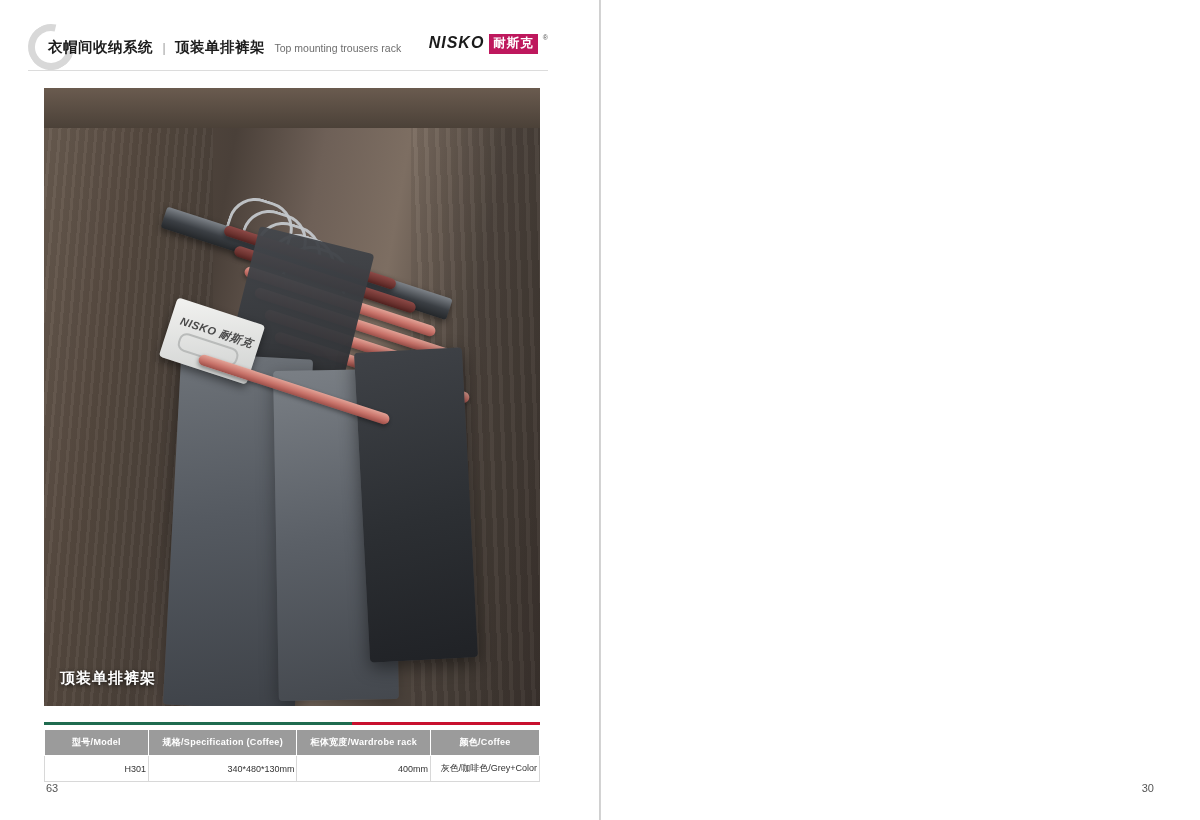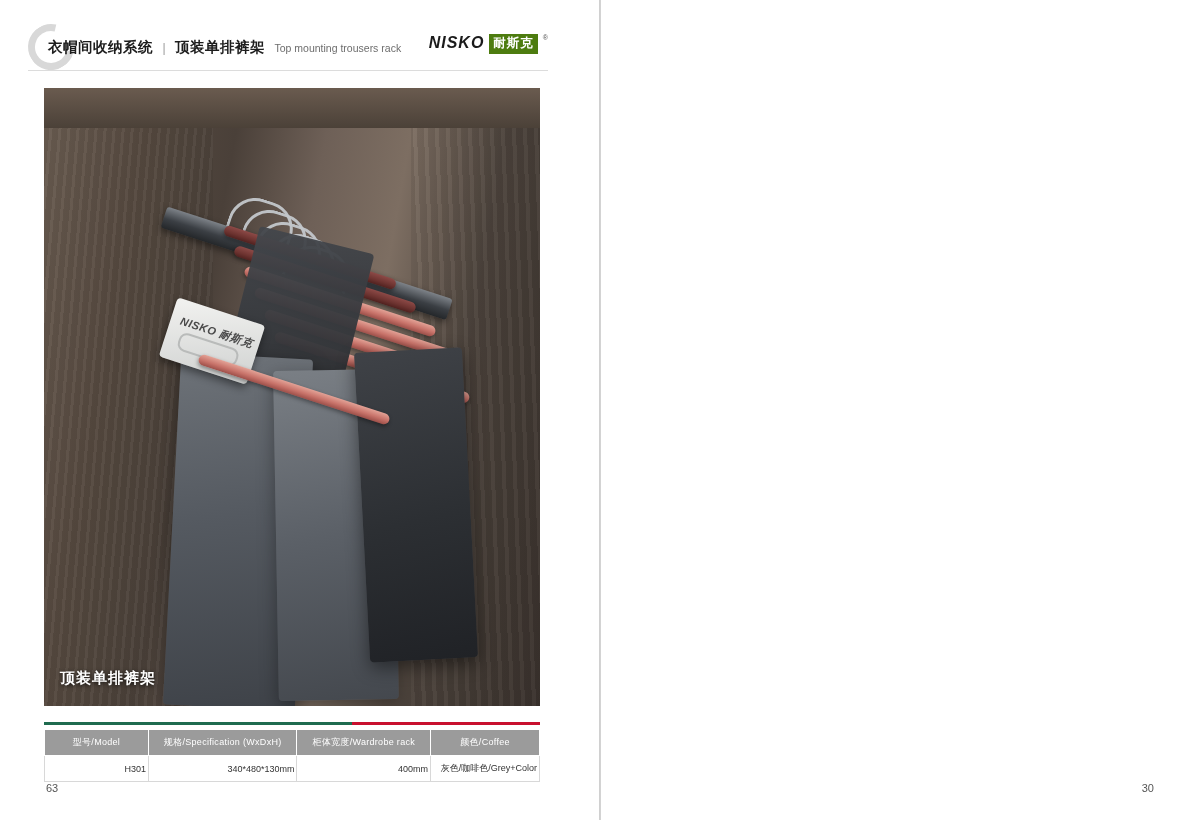--- a/index.html
+++ b/index.html
@@ -101,21 +101,21 @@
     gap: 5px;
   }
   .brand-mark {
     font-size: 16px;
     font-weight: bold;
     letter-spacing: 1px;
     color: #1a1a1a;
     font-style: italic;
   }
   .brand-cn {
-    background: #4d7c0f;
+    background: #be185d;
     color: #fff;
     font-size: 12.5px;
     padding: 1px 4px 2px 4px;
     letter-spacing: 1px;
     font-weight: bold;
   }
   .brand-tm {
     font-size: 7px;
     color: #555;
     vertical-align: super;
@@ -267,21 +267,21 @@
   .spec-accent .a1 { width: 62%; background: #1f6b4f; }
   .spec-accent .a2 { width: 38%; background: #c8102e; }
   table.spec-table {
     border-collapse: collapse;
     width: 100%;
     font-size: 9px;
   }
   table.spec-table th {
     background: #9b9b9b;
     color: #fff;
-    font-weight: normal;
+    font-weight: bold;
     padding: 6px 2px;
     border: 1px solid #ffffff;
     letter-spacing: .3px;
   }
   table.spec-table td {
     background: #ffffff;
     color: #333;
     padding: 6px 2px;
     border: 1px solid #d8d8d8;
     text-align: right;
@@ -357,21 +357,21 @@
 
     <div class="spec">
       <div class="spec-accent">
         <div class="a1"></div>
         <div class="a2"></div>
       </div>
       <table class="spec-table">
         <thead>
           <tr>
             <th style="width:21%">型号/Model</th>
-            <th style="width:30%">规格/Specification (WxDxH)</th>
+            <th style="width:30%">规格/Specification (Coffee)</th>
             <th style="width:27%">柜体宽度/Wardrobe rack</th>
             <th style="width:22%">颜色/Coffee</th>
           </tr>
         </thead>
         <tbody>
           <tr>
             <td>H301</td>
             <td>340*480*130mm</td>
             <td>400mm</td>
             <td>灰色/咖啡色/Grey+Color</td>

